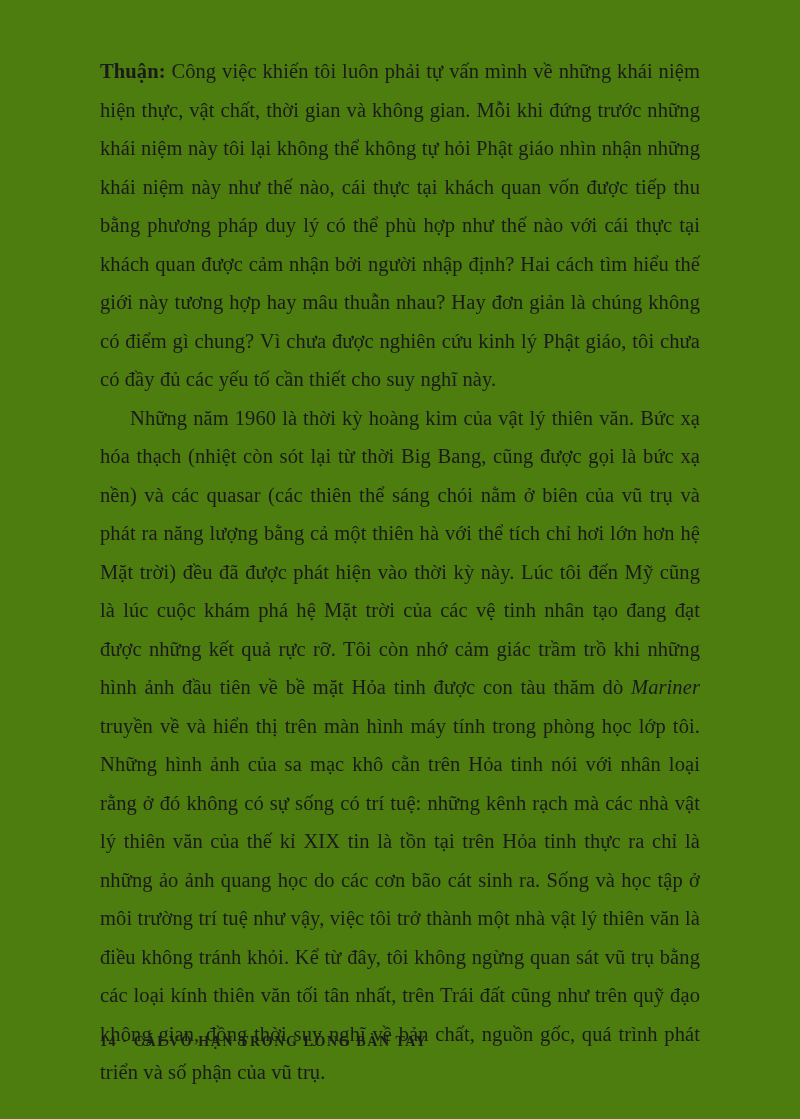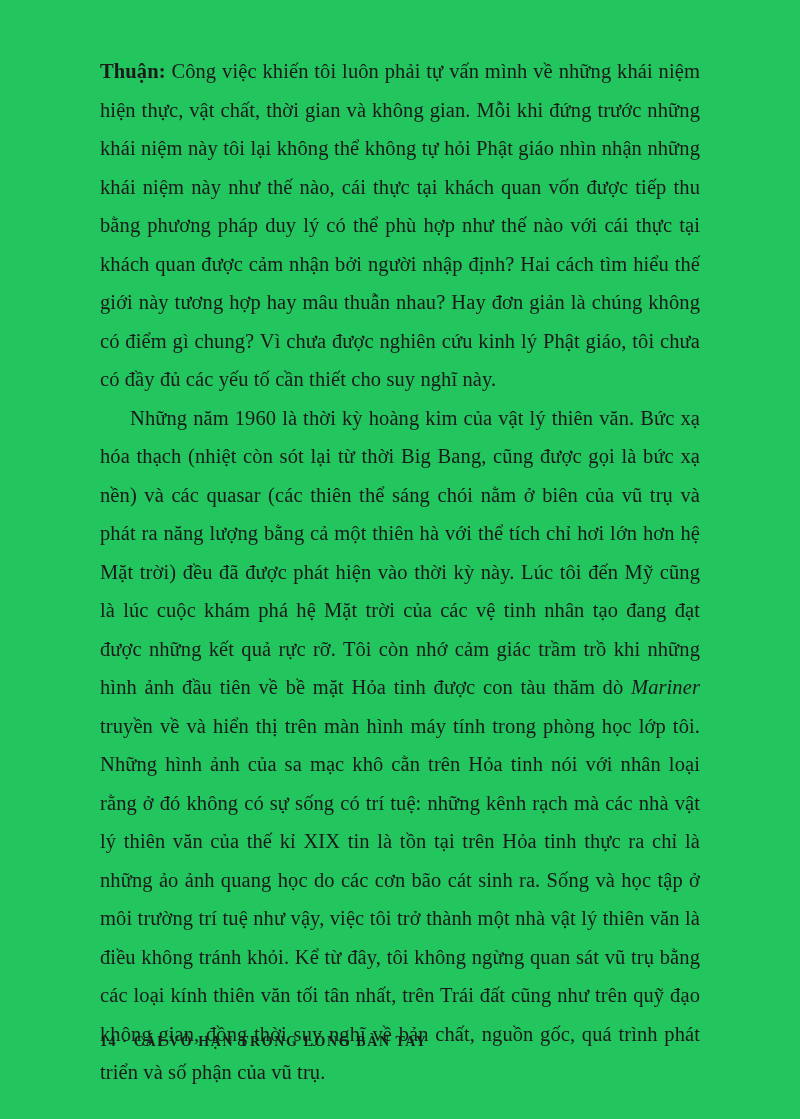--- a/index.html
+++ b/index.html
@@ -13,21 +13,21 @@
     font-family: "Liberation Serif", serif;
     color: #1a1a1a;
     position: relative;
     overflow: hidden;
   }
   .page {
     position: absolute;
     left: 0; top: 0;
     width: 800px;
     height: 1119px;
-    background: #22c55e;
+    background: #4d7c0f;
     box-sizing: border-box;
     padding-left: 48px;
   }
   .text-column {
     position: absolute;
     left: 100px;
     top: 52px;
     width: 600px;
   }
   .para {

